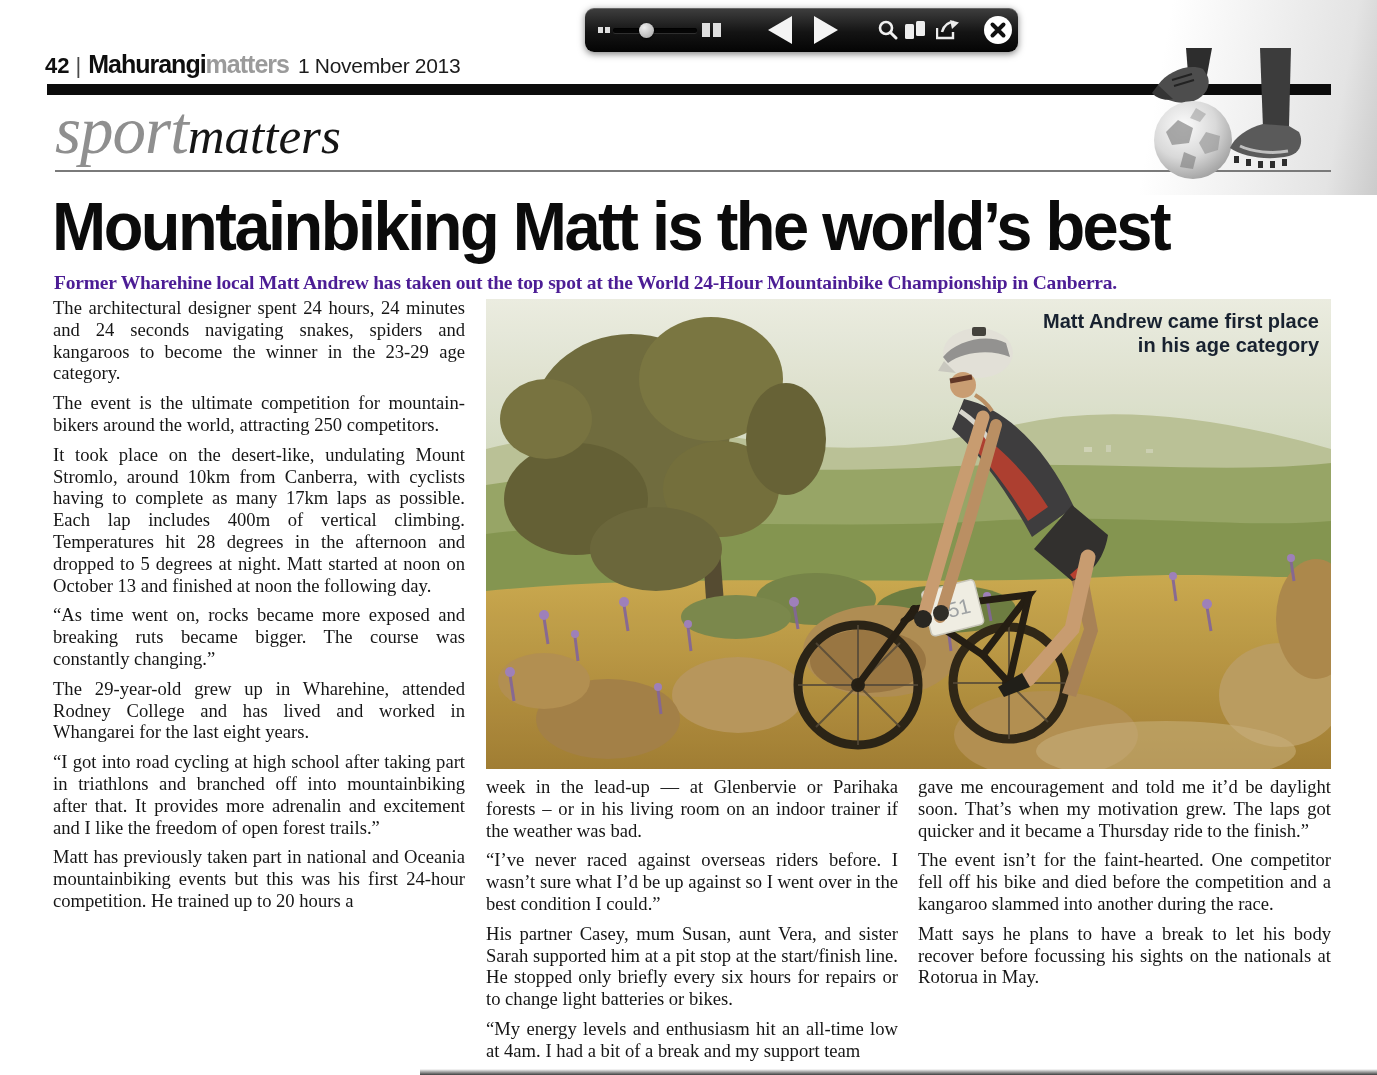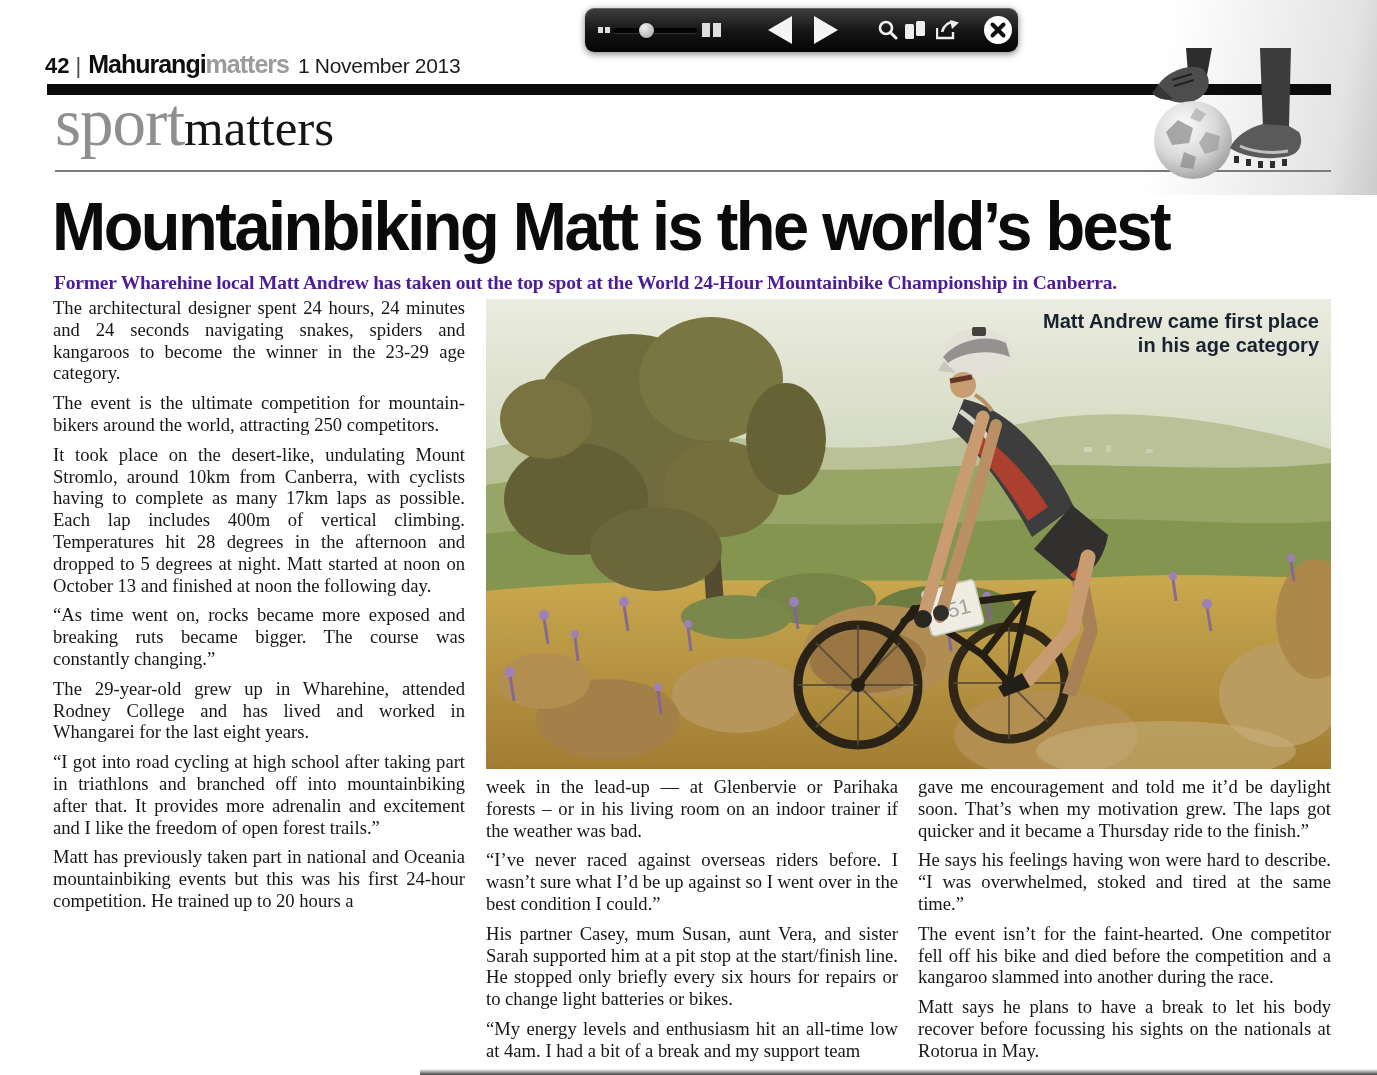--- a/index.html
+++ b/index.html
@@ -44,21 +44,21 @@
                 font-family:"Liberation Sans",sans-serif;margin-left:17px;}
   .pageno{font-weight:700;font-size:22px;color:#101010;}
   .pipe{font-size:22px;color:#4a4a4a;margin:0 7px 0 6px;font-weight:400;}
   .mast-black{font-weight:700;font-size:25px;letter-spacing:-1px;color:#0e0e0e;}
   .mast-gray{font-weight:700;font-size:25px;letter-spacing:-1px;color:#9b9b9b;}
   .issue-date{font-weight:400;font-size:21px;color:#1c1c1c;margin-left:9px;letter-spacing:-0.3px;}
 
   .rule-thick{position:absolute;left:47px;top:84px;width:1284px;height:11px;background:#0c0c0c;z-index:2;}
   .rule-thin{position:absolute;left:55px;top:170px;width:1276px;height:2px;background:#7a7a7a;z-index:2;}
 
-  .section-title{position:absolute;left:55px;top:89px;z-index:2;white-space:nowrap;}
+  .section-title{position:absolute;left:55px;top:97px;z-index:2;white-space:nowrap;font-style:italic;}
   .sec-gray{font-family:"Liberation Serif",serif;font-size:67px;line-height:1;color:#8f8f8f;letter-spacing:-1px;}
   .sec-black{font-family:"Liberation Serif",serif;font-size:51px;line-height:1;color:#151515;}
 
   .sport-art{position:absolute;left:1148px;top:48px;width:186px;height:132px;z-index:3;}
 
   
   .headline{
     position:absolute;left:52px;top:192px;margin:0;z-index:2;white-space:nowrap;
     font-family:"Liberation Sans",sans-serif;font-weight:700;font-size:65px;line-height:1;
     letter-spacing:-2.5px;color:#0b0b0b;transform:scaleY(1.05);transform-origin:left top;
@@ -277,21 +277,20 @@
 
   <section class="col col-mid">
     <p>week in the lead-up — at Glenbervie or Parihaka forests – or in his living room on an indoor trainer if the weather was bad.</p>
     <p>“I’ve never raced against overseas riders before. I wasn’t sure what I’d be up against so I went over in the best condition I could.”</p>
     <p>His partner Casey, mum Susan, aunt Vera, and sister Sarah supported him at a pit stop at the start/finish line. He stopped only briefly every six hours for repairs or to change light batteries or bikes.</p>
     <p>“My energy levels and enthusiasm hit an all-time low at 4am. I had a bit of a break and my support team</p>
   </section>
 
   <section class="col col-right">
     <p>gave me encouragement and told me it’d be daylight soon. That’s when my motivation grew. The laps got quicker and it became a Thursday ride to the finish.”</p>
-    <p>He says his feelings having won were hard to describe. “I was overwhelmed, stoked and tired at the same time.”</p>
     <p>The event isn’t for the faint-hearted. One competitor fell off his bike and died before the competition and a kangaroo slammed into another during the race.</p>
     <p>Matt says he plans to have a break to let his body recover before focussing his sights on the nationals at Rotorua in May.</p>
   </section>
 
   <div class="bottom-strip"></div>
 
   <div class="toolbar">
     <button class="tb" style="left:10px;width:20px;">
       <svg width="14" height="10" viewBox="0 0 14 10">
         <rect x="0" y="2" width="5" height="6" fill="#dedede"></rect>

